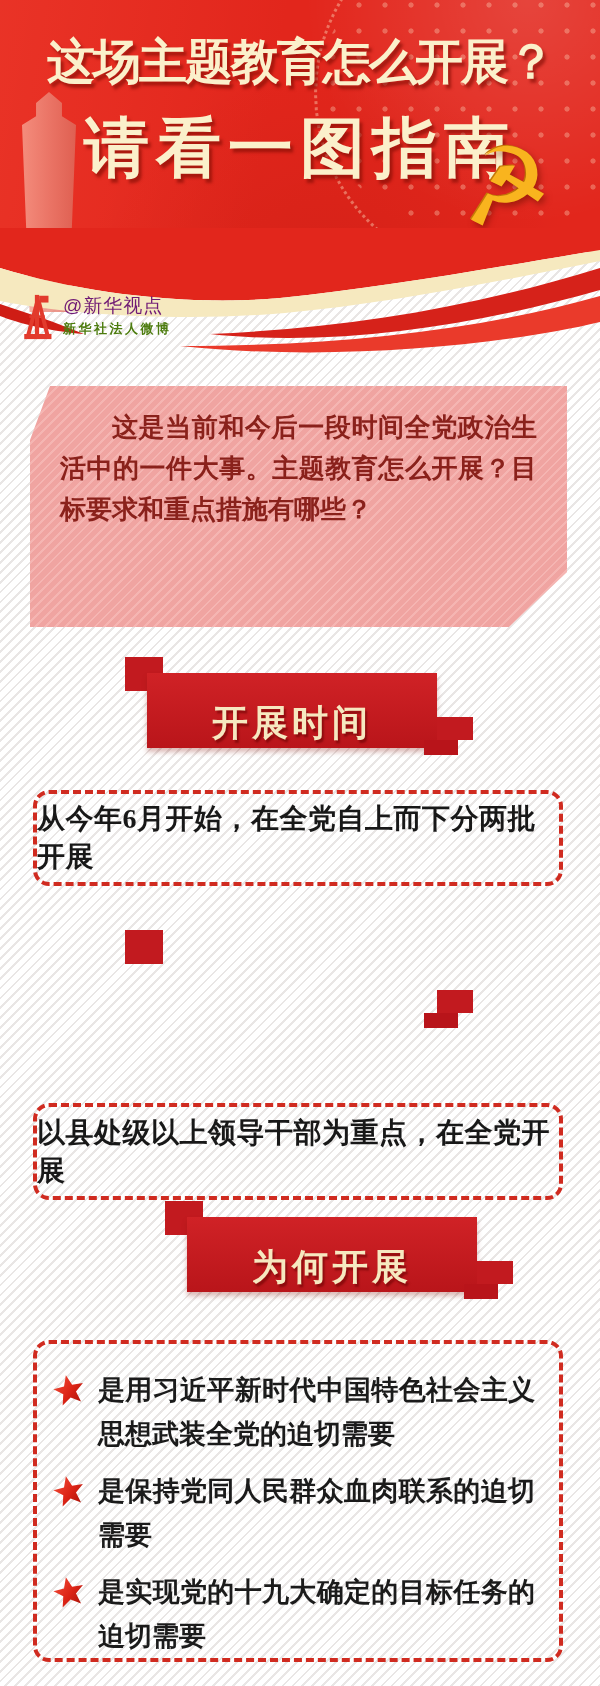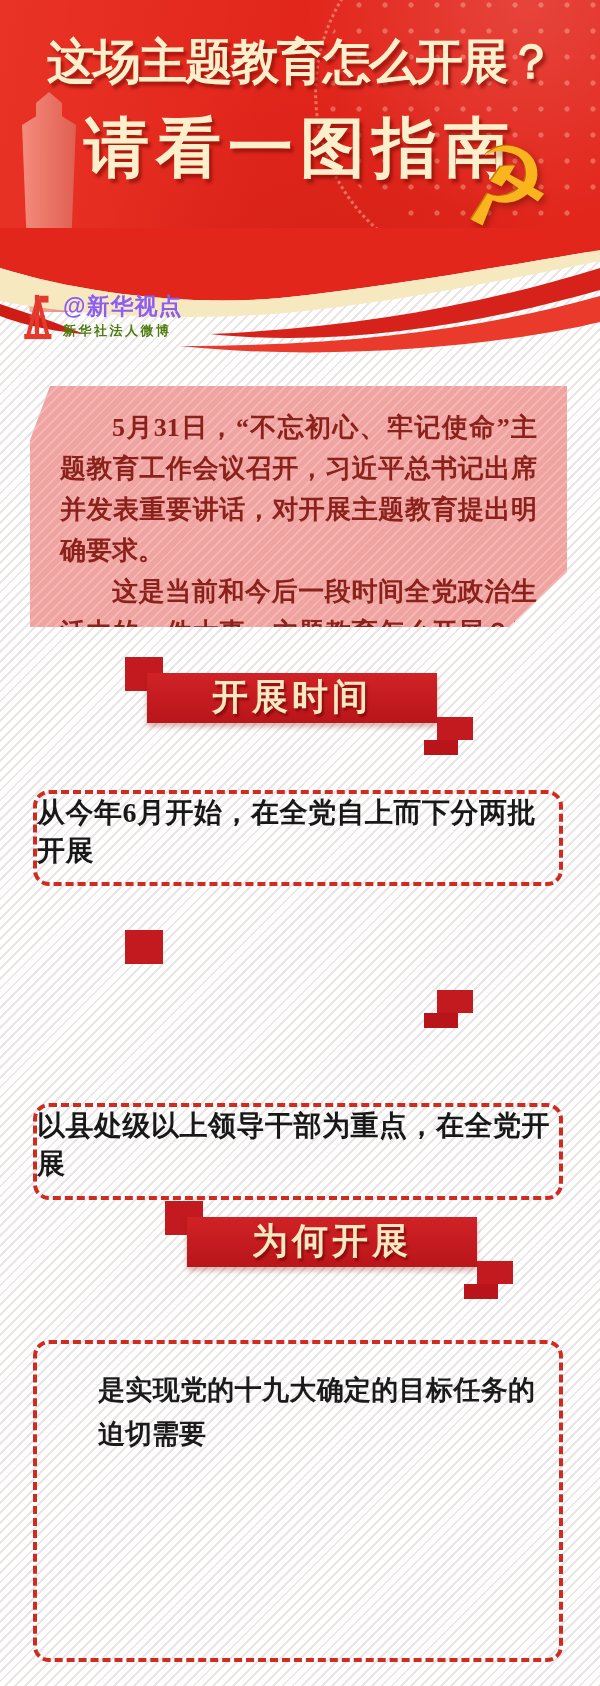--- a/index.html
+++ b/index.html
@@ -28,45 +28,45 @@
   .title.l1{top:30px;font-size:48px;letter-spacing:-2px;}
   .title.l2{top:104px;font-size:65px;letter-spacing:7px;}
   .emblem{position:absolute;left:458px;top:134px;font-size:104px;line-height:1;z-index:4;
     color:#f9b41e;transform:rotate(-8deg);
     text-shadow:2px 4px 6px rgba(110,15,0,.55), -1px -1px 0 #c97e08;}
   
   .waves{position:absolute;top:228px;left:0;width:600px;height:140px;z-index:2;display:block;}
   
   .logo{position:absolute;left:20px;top:293px;display:flex;align-items:center;gap:9px;z-index:5;}
   .logo svg{display:block;}
-  .logo-handle{font-size:23px;font-weight:700;color:#8b5cf6;letter-spacing:1px;line-height:1.1;}
+  .logo-handle{font-size:19px;font-weight:400;color:#701a75;letter-spacing:1px;line-height:1.1;}
   .logo-sub{font-size:13px;font-weight:700;color:#4d7c0f;letter-spacing:2.5px;margin-top:3px;}
   
   .intro{position:absolute;left:30px;top:386px;width:537px;height:241px;box-sizing:border-box;
     padding:21px 30px 0 30px;z-index:5;
     background:repeating-linear-gradient(135deg,#f0a4a1 0 5px,#f5b5b2 5px 7px);
     clip-path:polygon(20px 0,100% 0,100% 186px,479px 100%,0 100%,0 54px);}
   .intro p{margin:0;text-indent:2em;font-size:26px;line-height:41px;font-weight:700;color:#8a211b;
     font-family:"Liberation Serif","DejaVu Serif",serif;text-align:justify;}
   
   .ribbon{position:absolute;left:0;width:600px;height:100px;z-index:5;}
   .ribbon .sq{position:absolute;left:125px;top:0;width:38px;height:34px;background:#c21a1f;}
-  .ribbon .rmain{position:absolute;left:147px;top:16px;width:290px;height:50px;
+  .ribbon .rmain{position:absolute;left:147px;top:16px;width:290px;height:75px;
     background:linear-gradient(180deg,#d02226,#b9151a);
     box-shadow:0 4px 5px rgba(140,25,15,.3);
-    display:flex;align-items:flex-start;justify-content:center;}
+    display:flex;align-items:flex-end;justify-content:center;}
   .ribbon .rmain span{font-size:36px;font-weight:900;color:#f6e8c0;letter-spacing:4px;
     text-shadow:2px 3px 2px rgba(100,0,0,.55);}
   .ribbon .stepA{position:absolute;left:437px;top:60px;width:36px;height:23px;background:#c21a1f;}
   .ribbon .stepB{position:absolute;left:424px;top:83px;width:34px;height:15px;background:#b8141a;}
   .r1{top:657px;} .r2{top:930px;} .r3{top:1201px;margin-left:40px;}
   
   .dashed{position:absolute;left:33px;width:530px;box-sizing:border-box;border:4px dashed #d02b20;
     border-radius:16px;z-index:5;}
-  .dashed.center{display:flex;align-items:flex-start;justify-content:center;}
+  .dashed.center{display:flex;align-items:center;justify-content:center;}
   .dashed p{margin:0;font-size:28px;font-weight:700;color:#181818;letter-spacing:.5px;
     font-family:"Liberation Serif","DejaVu Serif",serif;}
   .b1{top:790px;height:96px;}
   .b2{top:1063px;height:97px;margin-top:40px;}
   .b3{top:1340px;height:322px;padding:24px 24px 10px 16px;}
   .b3 ul{list-style:none;margin:0;padding:0;}
   .b3 li{display:flex;gap:13px;align-items:flex-start;margin-bottom:13px;}
   .b3 li .itext{font-size:27px;line-height:44px;font-weight:700;color:#1b1b1b;
     font-family:"Liberation Serif","DejaVu Serif",serif;text-align:justify;}
   .star{flex:0 0 auto;width:32px;height:32px;margin-top:6px;display:block;}
@@ -102,21 +102,20 @@
       <path d="M22.5 3 h11 v8 h-11 z"></path>
     </g>
   </svg>
   <div class="logo-text">
     <div class="logo-handle">@新华视点</div>
     <div class="logo-sub">新华社法人微博</div>
   </div>
 </div>
 
 <section class="intro">
-  <p>5月31日，“不忘初心、牢记使命”主题教育工作会议召开，习近平总书记出席并发表重要讲话，对开展主题教育提出明确要求。</p>
   <p>这是当前和今后一段时间全党政治生活中的一件大事。主题教育怎么开展？目标要求和重点措施有哪些？</p>
 </section>
 
 <div class="ribbon r1">
   <span class="sq"></span>
   <div class="rmain">
     <span>开展时间</span>
   </div>
   <span class="stepA"></span>
   <span class="stepB"></span>
@@ -139,18 +138,37 @@
   <div class="rmain">
     <span>为何开展</span>
   </div>
   <span class="stepA"></span>
   <span class="stepB"></span>
 </div>
 <div class="dashed b3">
   <ul>
     <li>
       <svg class="star" viewBox="0 0 34 34">
+        <defs>
+            <linearGradient id="sg1" x1="0" y1="0" x2="1" y2="1">
+          <stop offset="0" stop-color="#f4503c"></stop>
+              <stop offset=".55" stop-color="#dc2416"></stop>
+              <stop offset="1" stop-color="#a31108"></stop>
+        </linearGradient>
+          </defs>
+        <path fill="url(#sg1)" transform="rotate(-12 17 17)" d="M17 1 L21.4 12.2 33 12.8 23.9 20.2 27 31.6 17 25.2 7 31.6 10.1 20.2 1 12.8 12.6 12.2 Z"></path>
+      </svg>
+      <span class="itext">是用习近平新时代中国特色社会主义思想武装全党的迫切需要</span>
+    </li>
+    <li>
+      <svg class="star" viewBox="0 0 34 34">
+        <path fill="url(#sg1)" transform="rotate(-12 17 17)" d="M17 1 L21.4 12.2 33 12.8 23.9 20.2 27 31.6 17 25.2 7 31.6 10.1 20.2 1 12.8 12.6 12.2 Z"></path>
+      </svg>
+      <span class="itext">是保持党同人民群众血肉联系的迫切需要</span>
+    </li>
+    <li>
+      <svg class="star" viewBox="0 0 34 34">
         <path fill="url(#sg1)" transform="rotate(-12 17 17)" d="M17 1 L21.4 12.2 33 12.8 23.9 20.2 27 31.6 17 25.2 7 31.6 10.1 20.2 1 12.8 12.6 12.2 Z"></path>
       </svg>
       <span class="itext">是实现党的十九大确定的目标任务的迫切需要</span>
     </li>
   </ul>
 </div>
 
 </body></html>

